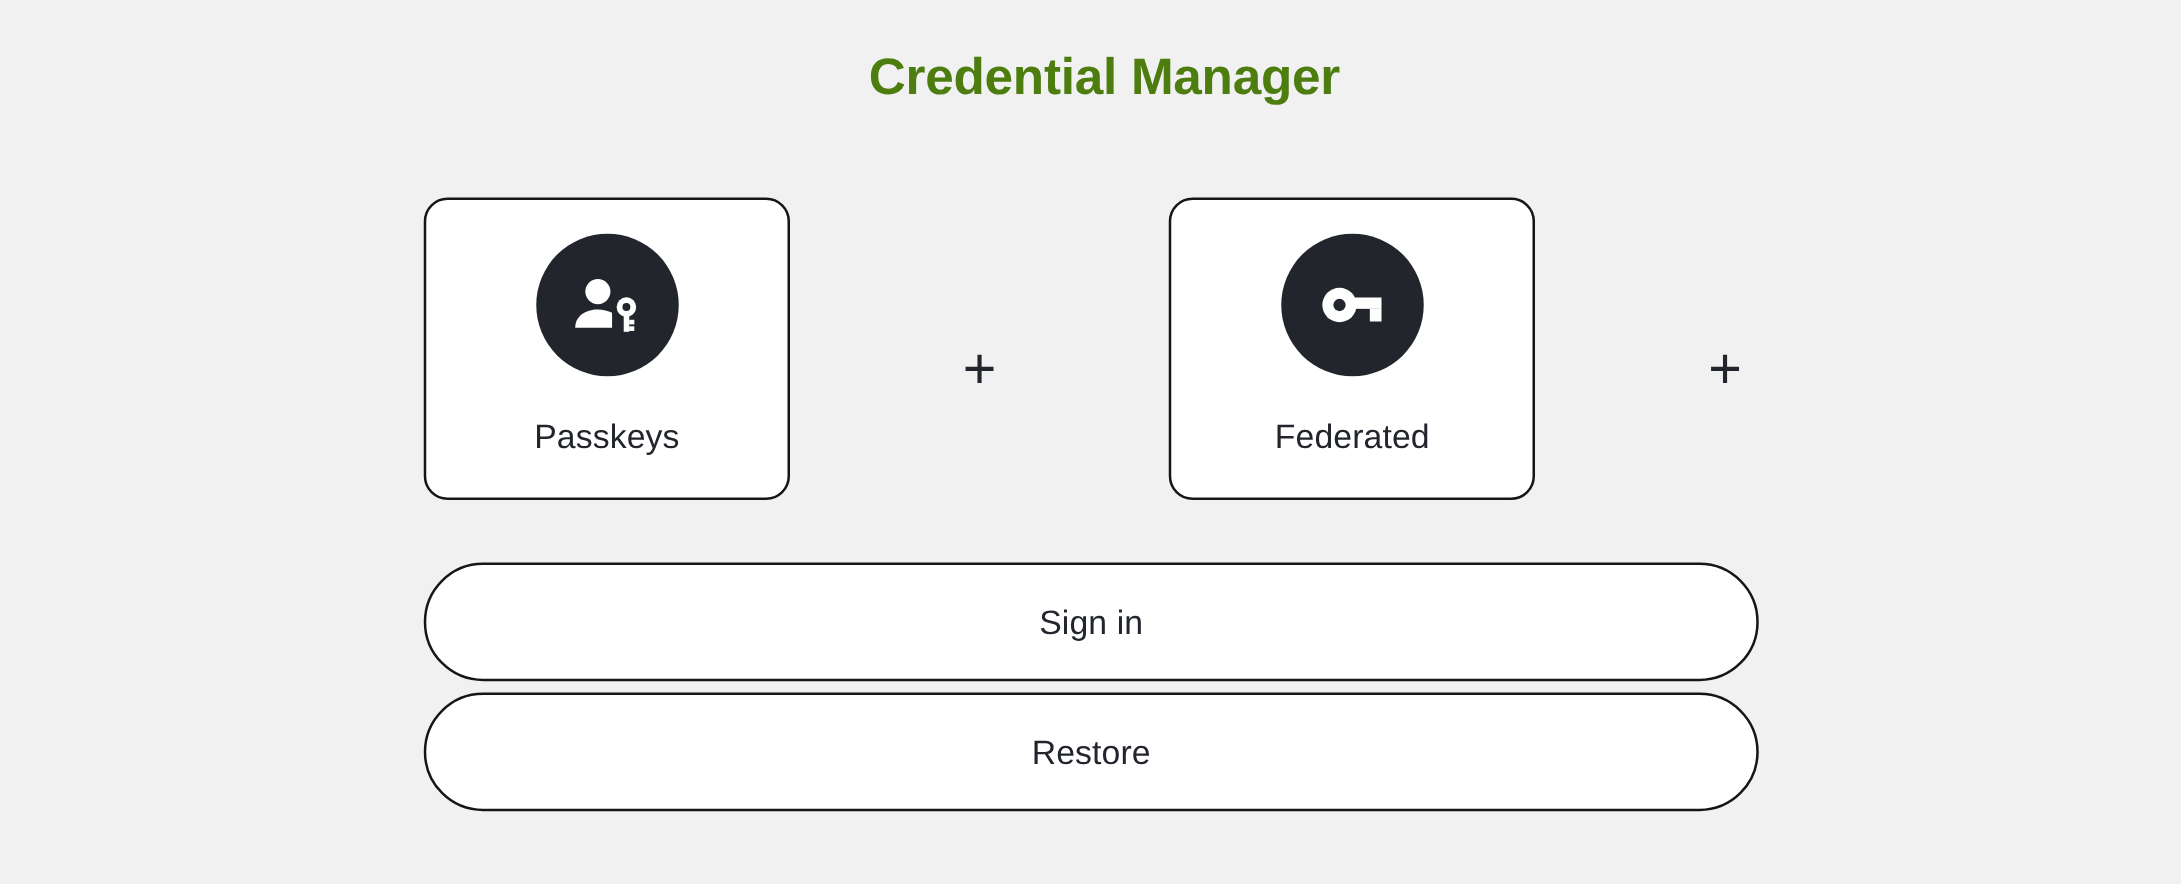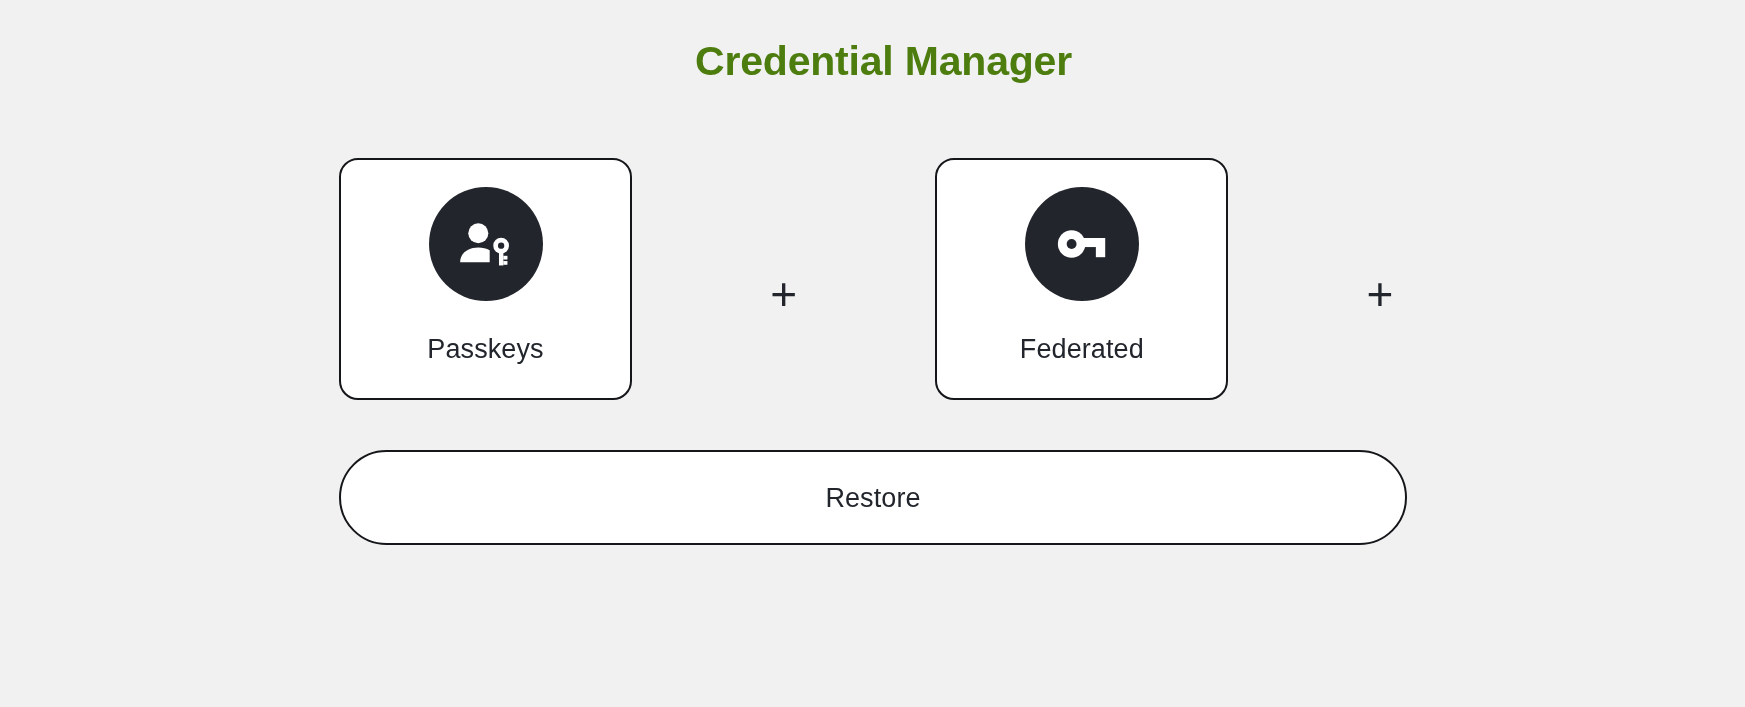--- a/index.html
+++ b/index.html
@@ -174,16 +174,17 @@
       </div>
       <div class="cred-label">Federated</div>
     </div>
 
     <div class="plus-sep">+</div>
 
 
   </div>
 
   <div class="action-stack">
+    <button class="action-btn">Sign in</button>
     <button class="action-btn">Restore</button>
   </div>
 
 </div>
 
 </body></html>

